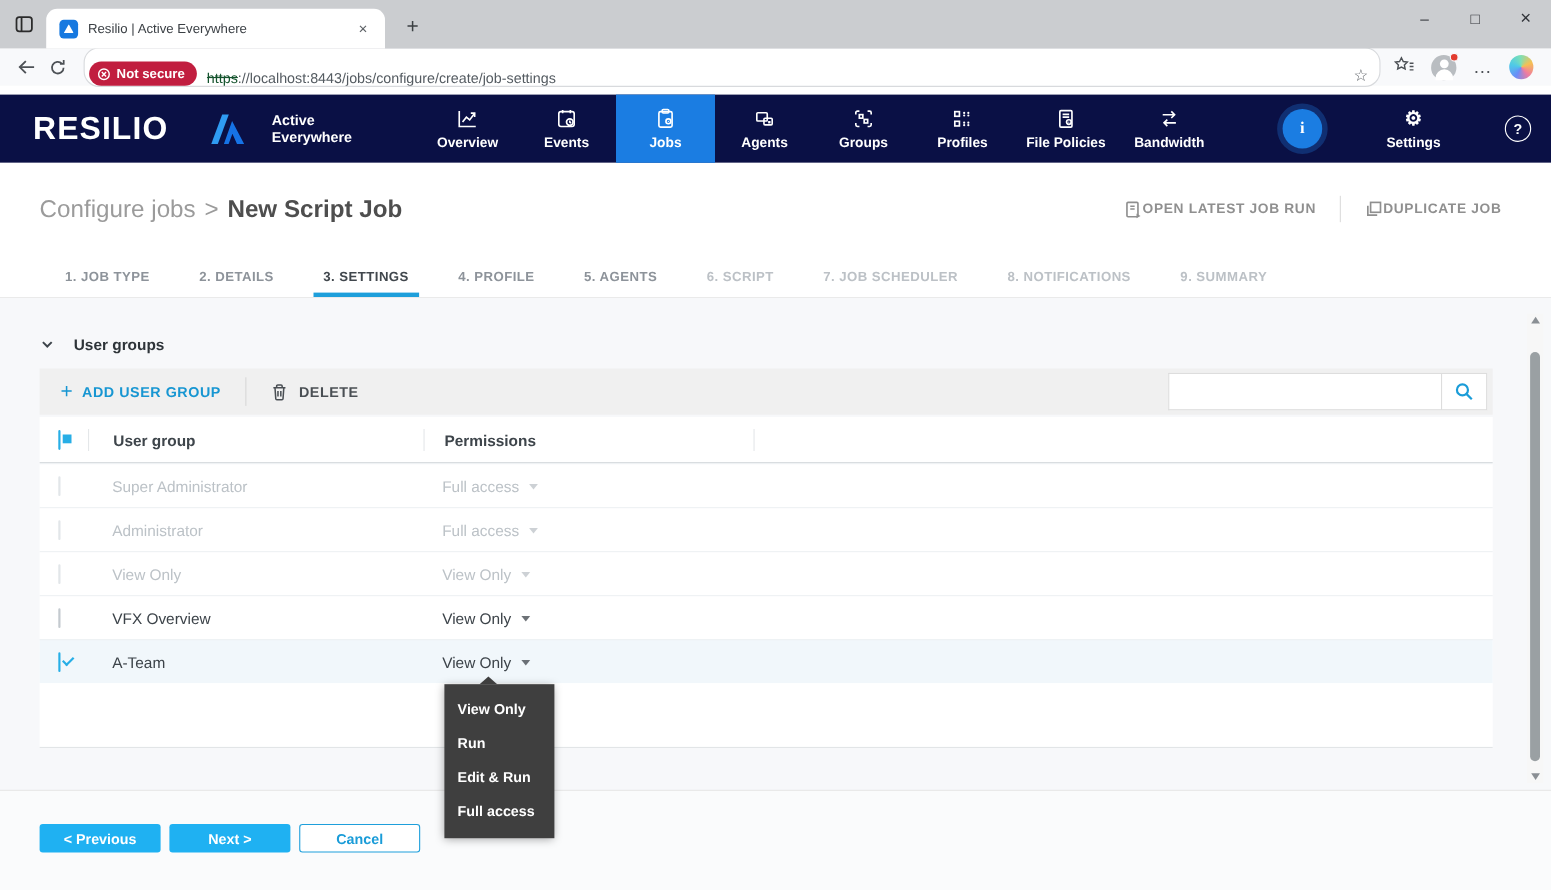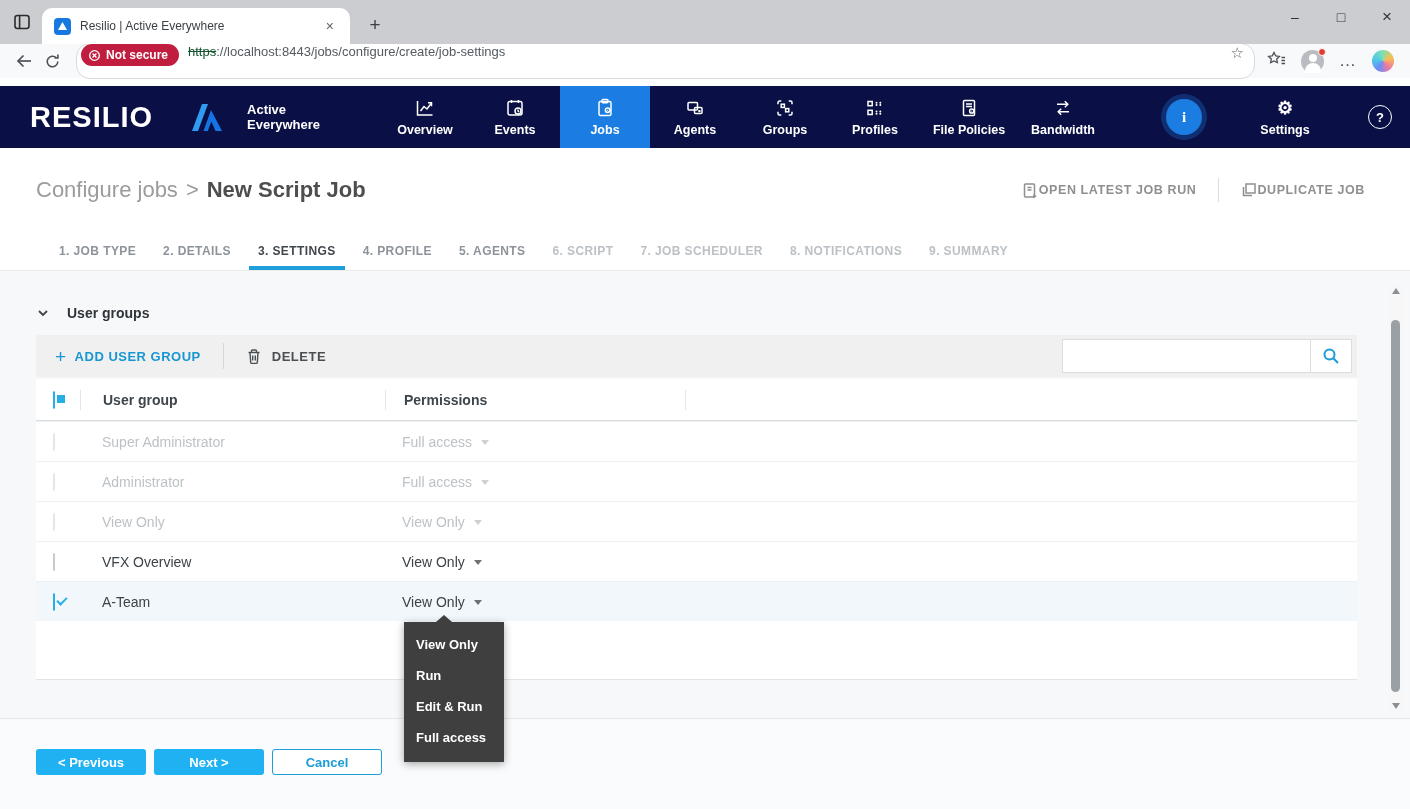--- a/index.html
+++ b/index.html
@@ -12,21 +12,21 @@
   .favicon { width:17px; height:17px; border-radius:4px; background:#1779e0; display:flex; align-items:center; justify-content:center; margin-right:9px; flex:none; }
   .favicon i { display:block; width:9px; height:8px; background:#fff; clip-path:polygon(50% 0,100% 100%,0 100%); }
   .tab-title { flex:1; font-size:12px; color:#3a3f44; white-space:nowrap; overflow:hidden; }
   .tab-close { font-size:14px; color:#5f6368; padding:2px 4px; }
   .newtab { position:absolute; left:362px; bottom:8px; font-size:19px; color:#3c4043; width:26px; text-align:center; }
   .win-controls { position:absolute; right:0; top:0; height:34px; display:flex; }
   .win-controls span { width:46px; height:34px; display:flex; align-items:center; justify-content:center; color:#303338; font-size:14px; }
 
   .btoolbar { height:34px; background:#f8f9fb; display:flex; align-items:center; padding:0 10px; }
   .nav-ico { width:28px; height:28px; display:flex; align-items:center; justify-content:center; flex:none; }
-  .urlbar { flex:1; height:36px; margin:0 10px; background:#fff; border:1px solid #d8dadd; border-radius:14px; display:flex; align-items:flex-start; padding:0 10px 0 4px; }
+  .urlbar { flex:1; height:36px; margin:0 10px; background:#fff; border:1px solid #d8dadd; border-radius:14px; display:flex; align-items:flex-end; padding:0 10px 0 4px; }
   .badge { height:22px; background:#c11e3f; color:#fff; border-radius:11px; display:flex; align-items:center; gap:5px; padding:0 11px 0 7px; font-size:12px; font-weight:700; flex:none; }
   .url { margin-left:9px; font-size:13px; color:#545b61; white-space:nowrap; overflow:hidden; flex:1; }
   .url .scheme { color:#14532d; text-decoration:line-through; }
   .pill-star { font-size:15px; color:#5f6368; flex:none; }
   .chrome-right { display:flex; align-items:center; gap:15px; margin:0 6px 0 2px; }
   .avatar { position:relative; width:23px; height:23px; border-radius:50%; background:#b9bdc1; overflow:visible; }
   .avatar .head { position:absolute; left:7.5px; top:4px; width:8px; height:8px; border-radius:50%; background:#fff; }
   .avatar .body { position:absolute; left:3.5px; top:13px; width:16px; height:10px; border-radius:8px 8px 0 0; background:#fff; }
   .avatar .dot { position:absolute; right:-2px; top:-2px; width:8px; height:8px; border-radius:50%; background:#e23b2e; border:1.5px solid #f8f9fb; }
   .dots { font-size:17px; color:#4d5156; letter-spacing:1px; }
@@ -48,21 +48,21 @@
 
   
   .page-head { height:84px; background:#fff; display:flex; align-items:center; padding:0 45px 0 36px; }
   .crumbs { font-size:22px; color:#9b9b9b; display:flex; gap:8px; align-items:center; }
   .crumbs .cur { color:#4e4e4e; font-weight:600; }
   .head-actions { margin-left:auto; display:flex; align-items:center; }
   .ha-btn { display:flex; align-items:center; gap:0; font-size:12.5px; font-weight:700; letter-spacing:.6px; color:#8f8f8f; }
   .ha-div { width:1px; height:24px; background:#dcdcdc; margin:0 22px; }
 
   
-  .steps { height:39px; background:#fff; border-bottom:1px solid #eaeaea; display:flex; align-items:stretch; padding-left:59px; gap:27px; }
+  .steps { height:39px; background:#fff; border-bottom:1px solid #eaeaea; display:flex; align-items:stretch; padding-left:59px; gap:45px; }
   .step { position:relative; display:flex; align-items:center; font-size:12px; font-weight:700; letter-spacing:.4px; color:#8d939a; white-space:nowrap; }
   .step.active { color:#41474d; }
   .step.active::after { content:""; position:absolute; left:-9px; right:-9px; bottom:0; height:4px; background:#1e9fdb; }
   .step.off { color:#bcc1c6; }
 
   
   .content { position:relative; height:538px; background:#f7f8fa; }
   .section-head { margin:0 53px 0 36px; padding-top:34px; display:flex; align-items:center; gap:17px; }
   .section-title { font-size:14px; font-weight:700; color:#2e3439; }
 

